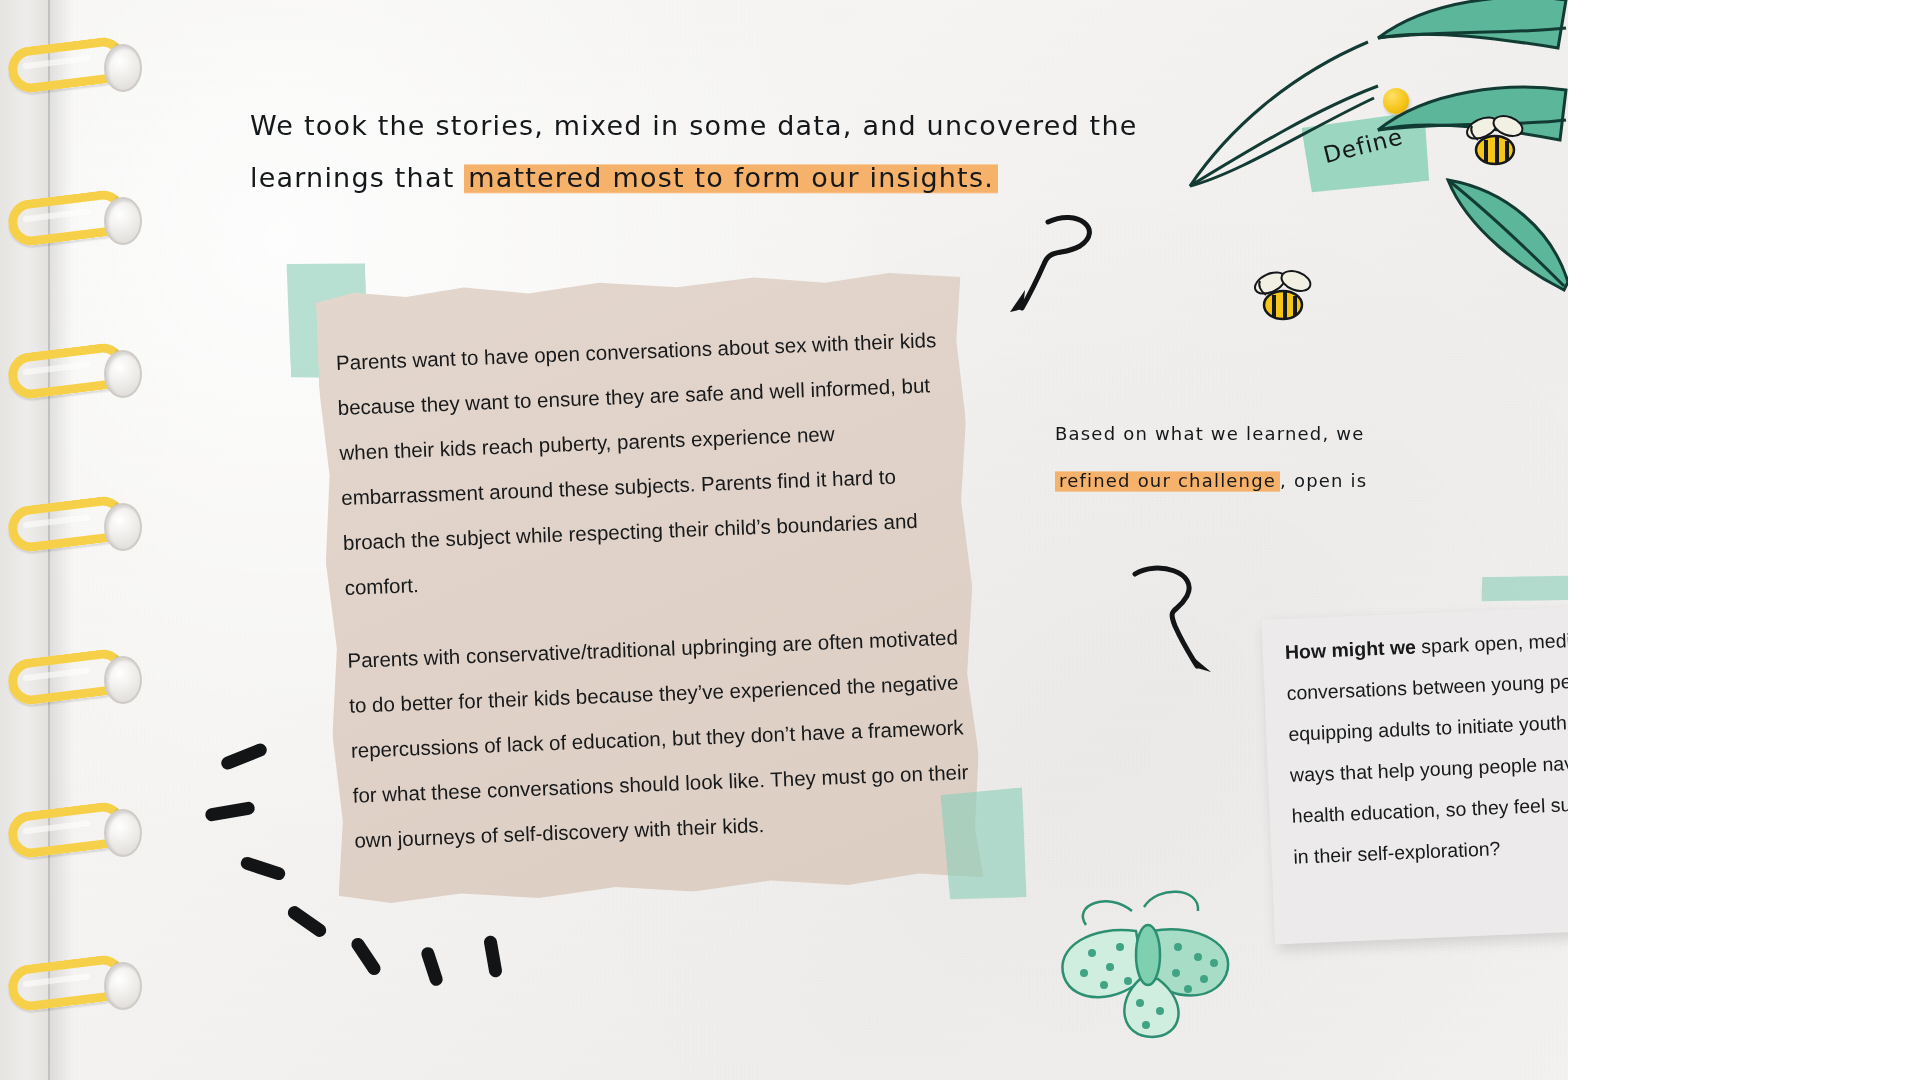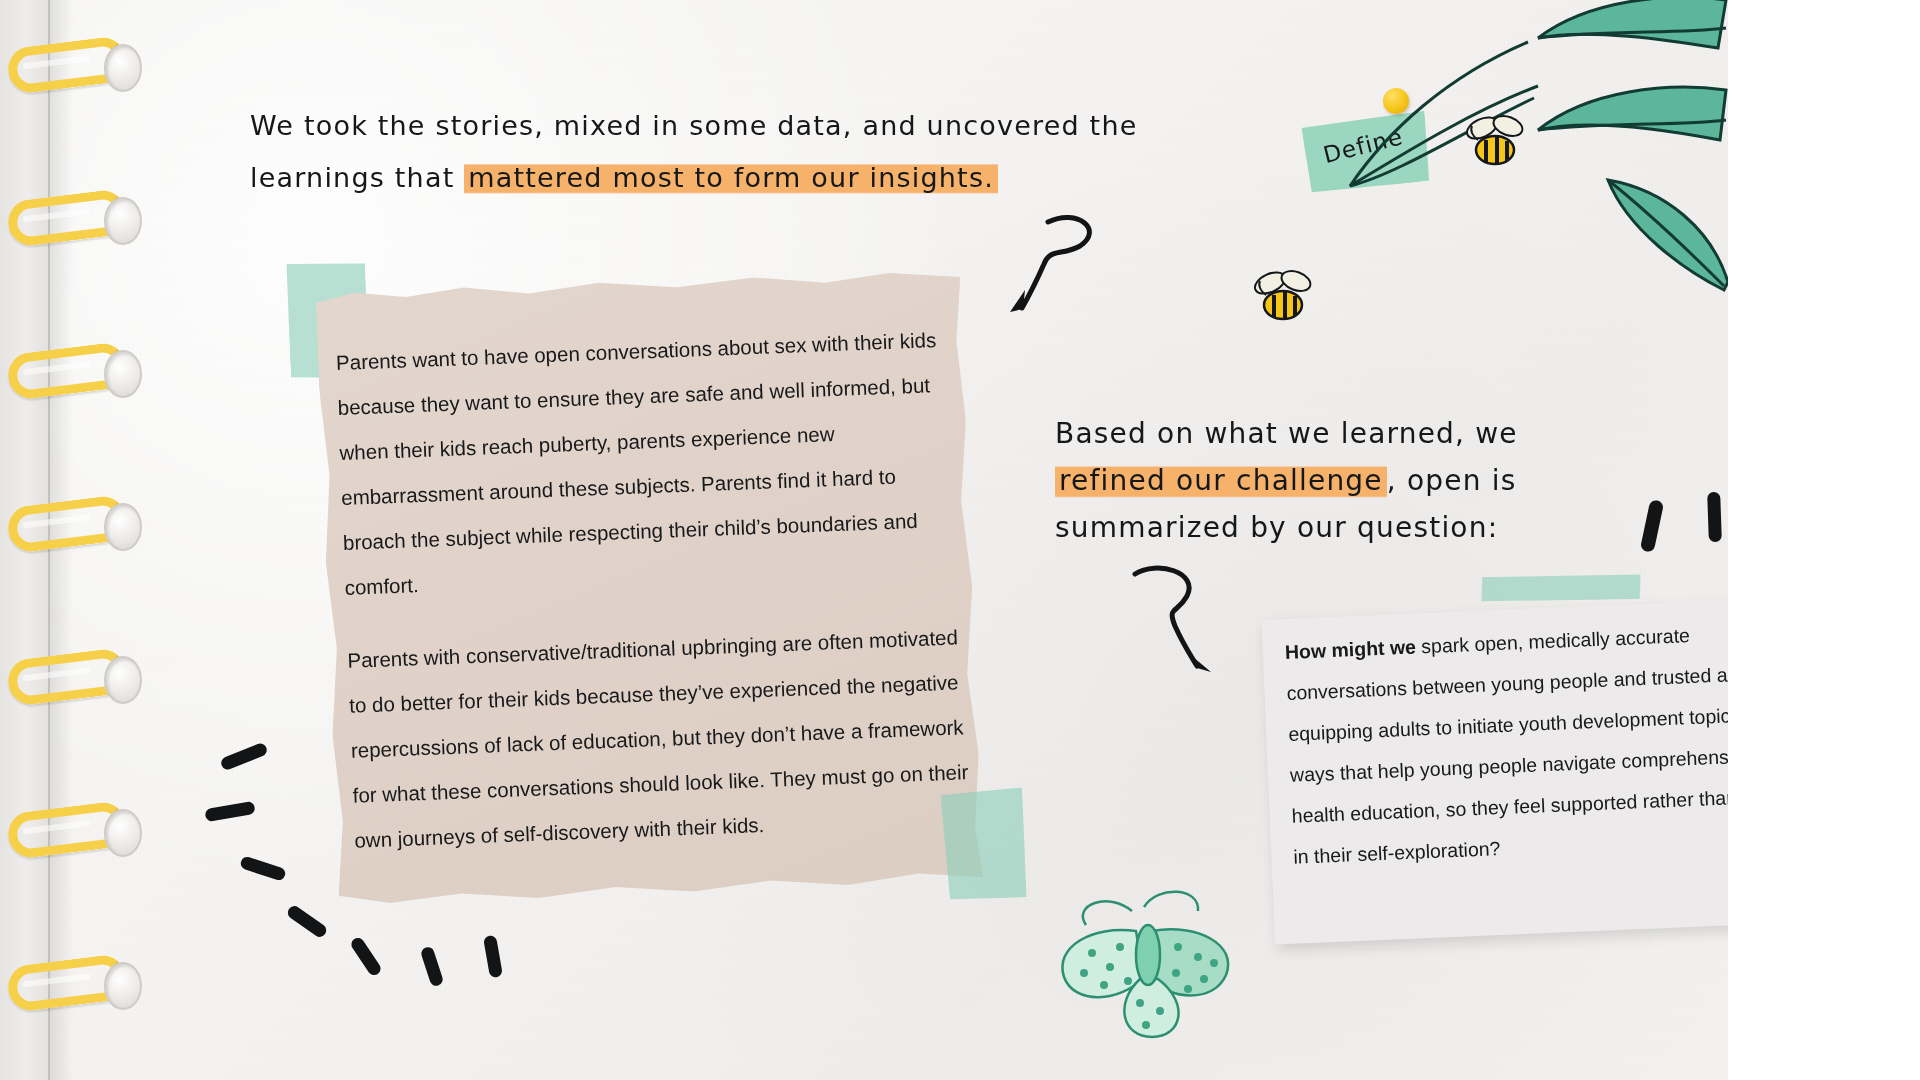--- a/index.html
+++ b/index.html
@@ -7,21 +7,21 @@
     padding: 0;
     width: 1920px;
     height: 1080px;
     overflow: hidden;
     background: #ffffff;
     font-family: "Liberation Sans", sans-serif;
   }
 
   #page {
     position: relative;
-    width: 1728px;
+    width: 1568px;
     height: 1080px;
     background:
       radial-gradient(circle at 18% 22%, rgba(255,255,255,0.9) 0%, rgba(255,255,255,0) 40%),
       radial-gradient(circle at 72% 70%, rgba(0,0,0,0.018) 0%, rgba(0,0,0,0) 45%),
       linear-gradient(135deg, #f2f1ef 0%, #f5f4f2 35%, #efeeec 70%, #f3f2f0 100%);
     overflow: hidden;
   }
 
   
   #grain {
@@ -105,21 +105,21 @@
     background: linear-gradient(180deg, rgba(246,178,107,0.0) 8%, #f6b26b 12%, #f6b26b 92%, rgba(246,178,107,0.0) 97%);
     padding: 1px 4px 2px 4px;
     border-radius: 2px;
   }
 
   #refine-text {
     position: absolute;
     left: 1055px;
     top: 410px;
     width: 560px;
-    font-size: 28px;
+    font-size: 18px;
     line-height: 47px;
   }
   #refine-text .hl {
     background: linear-gradient(180deg, rgba(246,178,107,0.0) 8%, #f6b26b 12%, #f6b26b 92%, rgba(246,178,107,0.0) 97%);
     padding: 1px 4px 2px 4px;
     border-radius: 2px;
     margin-top: 42px;
   }
 
   
@@ -356,21 +356,20 @@
   <div id="tape-insight-br" class="tape"></div>
 
   <div id="insight-text">
     <p>Parents want to have open conversations about sex with their kids because they want to ensure they are safe and well informed, but when their kids reach puberty, parents experience new embarrassment around these subjects. Parents find it hard to broach the subject while respecting their child’s boundaries and comfort.</p>
     <p>Parents with conservative/traditional upbringing are often motivated to do better for their kids because they’ve experienced the negative repercussions of lack of education, but they don’t have a framework for what these conversations should look like. They must go on their own journeys of self-discovery with their kids.</p>
   </div>
 
   <div id="refine-text" class="hand">
     <span>Based on what we learned, we</span><br>
     <span class="hl">refined our challenge</span><span>, open is</span><br>
-    <span>summarized by our question:</span>
   </div>
 
   <div id="tape-hmw" class="tape"></div>
   <div id="hmw-card"></div>
   <div id="hmw-text">
     <b>How might we</b><span> spark open, medically accurate conversations between young people and trusted adults by equipping adults to initiate youth development topics in ways that help young people navigate comprehensive health education, so they feel supported rather than isolated in their self-exploration?</span>
   </div>
 
   <div class="dash" style="left:220px; top:750px; width:48px; height:13px; transform:rotate(-22deg);"></div>
   <div class="dash" style="left:205px; top:805px; width:50px; height:13px; transform:rotate(-10deg);"></div>

